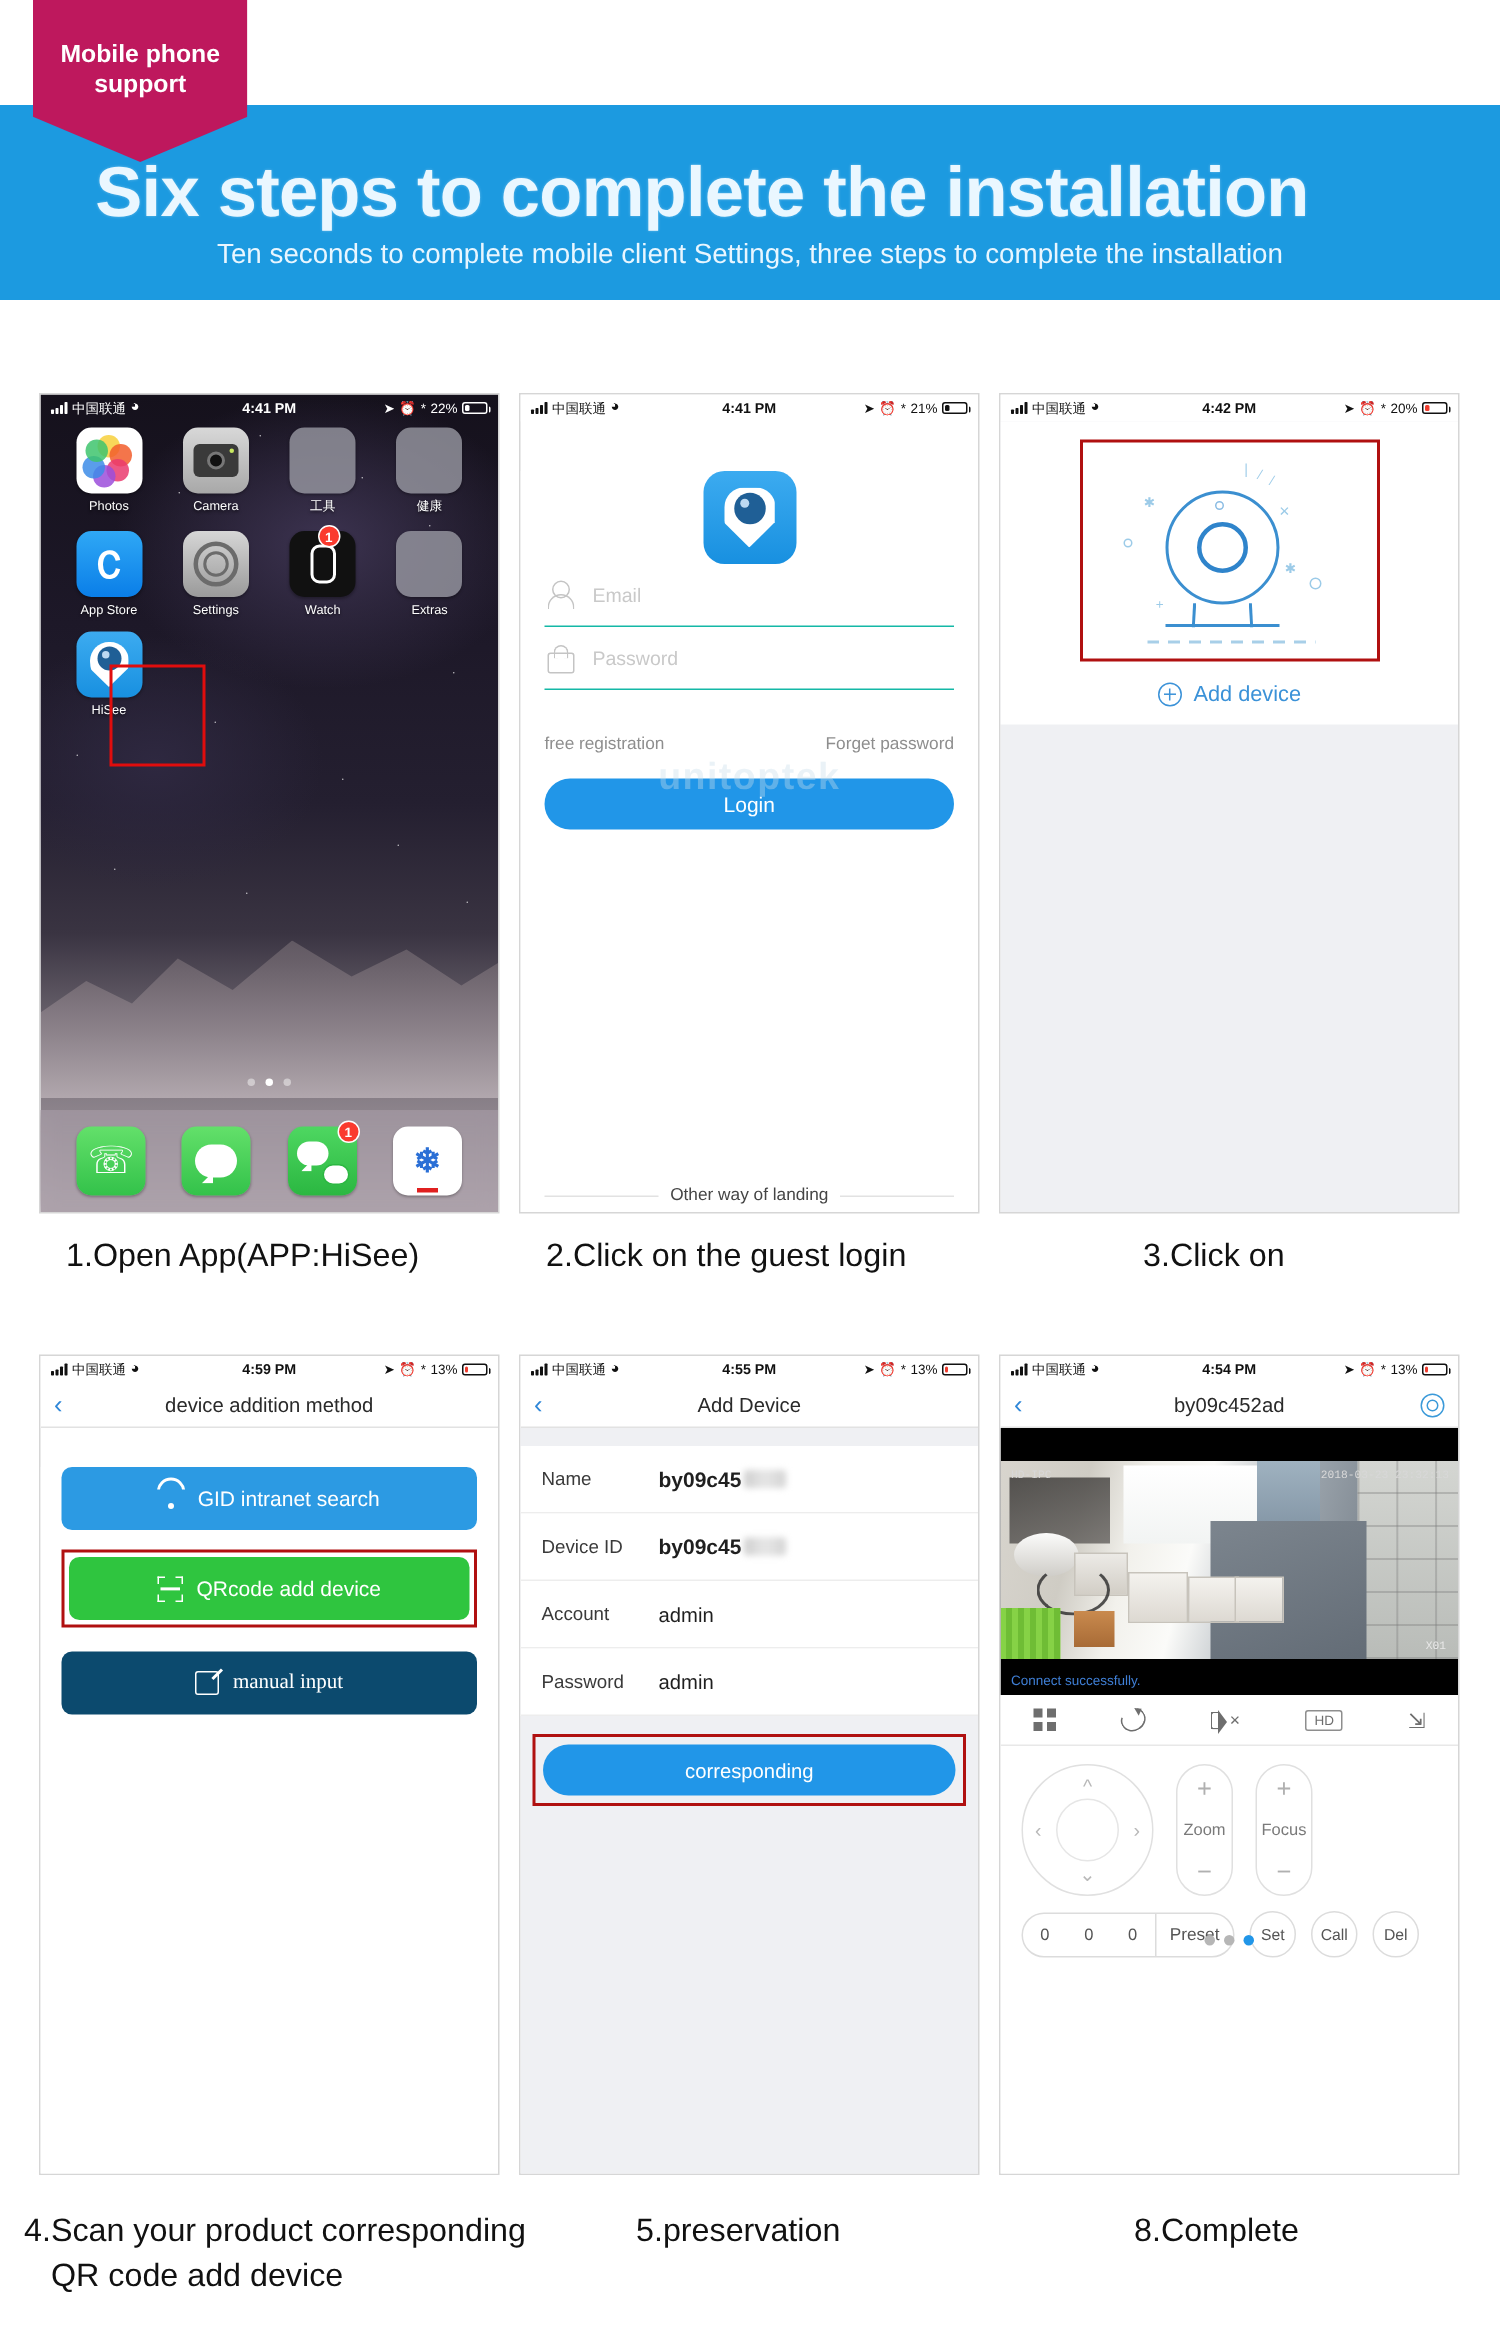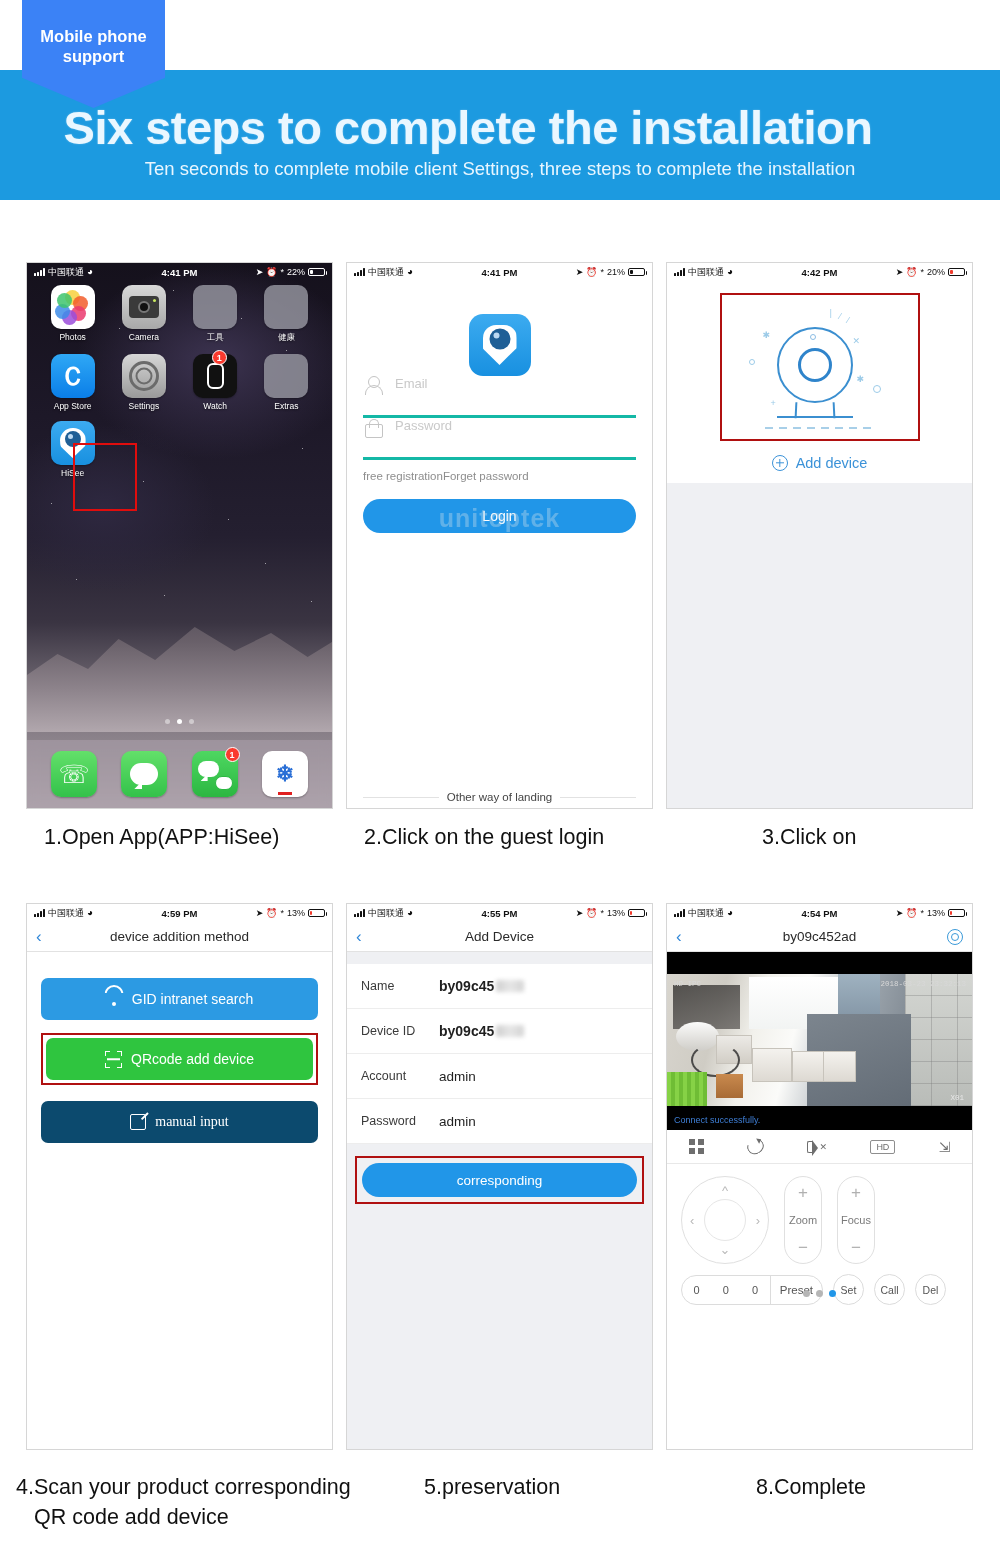--- a/index.html
+++ b/index.html
@@ -25,21 +25,21 @@
     text-shadow: 0 0 2px rgba(255,255,255,0.35);
     font-family: "Liberation Sans", sans-serif;
   }
   .banner-sub {
     position: absolute; left: 0; top: 88px; width: 1000px;
     text-align: center;
     font-size: 18.5px; color: #e8f6ff; font-weight: normal;
   }
   .ribbon {
     position: absolute; left: 22px; top: 0; width: 143px; height: 108px;
-    background: #3b82f6;
+    background: #be185d;
     clip-path: polygon(0 0, 100% 0, 100% 72%, 50% 100%, 0 72%);
     z-index: 5;
   }
   .ribbon-text {
     position: absolute; left: 0; top: 26px; width: 143px;
     text-align: center; color: #fff; font-weight: bold;
     font-size: 16.5px; line-height: 20px;
     white-space: pre-line;
   }
 
@@ -203,31 +203,31 @@
   .login-body { position: relative; width: 100%; height: 100%; background: #fff; padding: 0 16px; }
   .login-logo {
     width: 62px; height: 62px; border-radius: 14px; margin: 33px auto 0;
     background: linear-gradient(180deg,#3cabf0,#1890e0);
     display: flex; align-items: center; justify-content: center;
   }
   .login-logo .pin { width: 34px; height: 40px; }
   .login-logo .pin-inner { top: 14px; width: 21px; height: 21px; }
   .login-logo .pin-inner::after { left: 4px; top: 4px; width: 6px; height: 6px; }
   .field {
-    display: flex; gap: 12px;
-    height: 42px; border-bottom: 3px solid #14b8a6;
+    display: flex; align-items: center; gap: 12px;
+    height: 42px; border-bottom: 1px solid #14b8a6;
   }
   .field:first-of-type { margin-top: 30px; }
   .f-ic { width: 20px; height: 20px; flex: 0 0 20px; position: relative; }
   .ic-user::before { content:""; position:absolute; left:5px; top:0; width:10px; height:10px; border:1.4px solid #c4c4c4; border-radius:50%; }
   .ic-user::after { content:""; position:absolute; left:2px; bottom:1px; width:16px; height:9px; border:1.4px solid #c4c4c4; border-bottom:none; border-radius:9px 9px 0 0; }
   .ic-lock::before { content:""; position:absolute; left:2px; bottom:0; width:16px; height:12px; border:1.4px solid #c4c4c4; border-radius:2px; }
   .ic-lock::after { content:""; position:absolute; left:6px; top:1px; width:8px; height:8px; border:1.4px solid #c4c4c4; border-bottom:none; border-radius:5px 5px 0 0; }
   .f-ph { color: #c9c9c9; font-size: 13px; }
-  .login-links { display: flex; margin-top: 10px; font-size: 11.5px; color: #8e8e8e; }
+  .login-links { display: flex; justify-content: space-between; margin-top: 30px; font-size: 11.5px; color: #8e8e8e; }
   .login-btn {
     margin-top: 17px; height: 34px; border-radius: 17px;
     background: #2196e8; color: #fff; font-size: 14px;
     display: flex; align-items: center; justify-content: center;
   }
   .guest-wrap { margin-top: 12px; display: flex; justify-content: center; }
   .guest-box { border: 2.5px solid #b01010; padding: 4px 22px; }
   .guest-link { color: #2f90dd; font-size: 12.5px; }
   .other-way { position: absolute; left: 16px; right: 16px; bottom: 56px; display: flex; align-items: center; gap: 8px; }
   .other-way .ln { flex: 1; height: 1px; background: #e2e2e2; }

